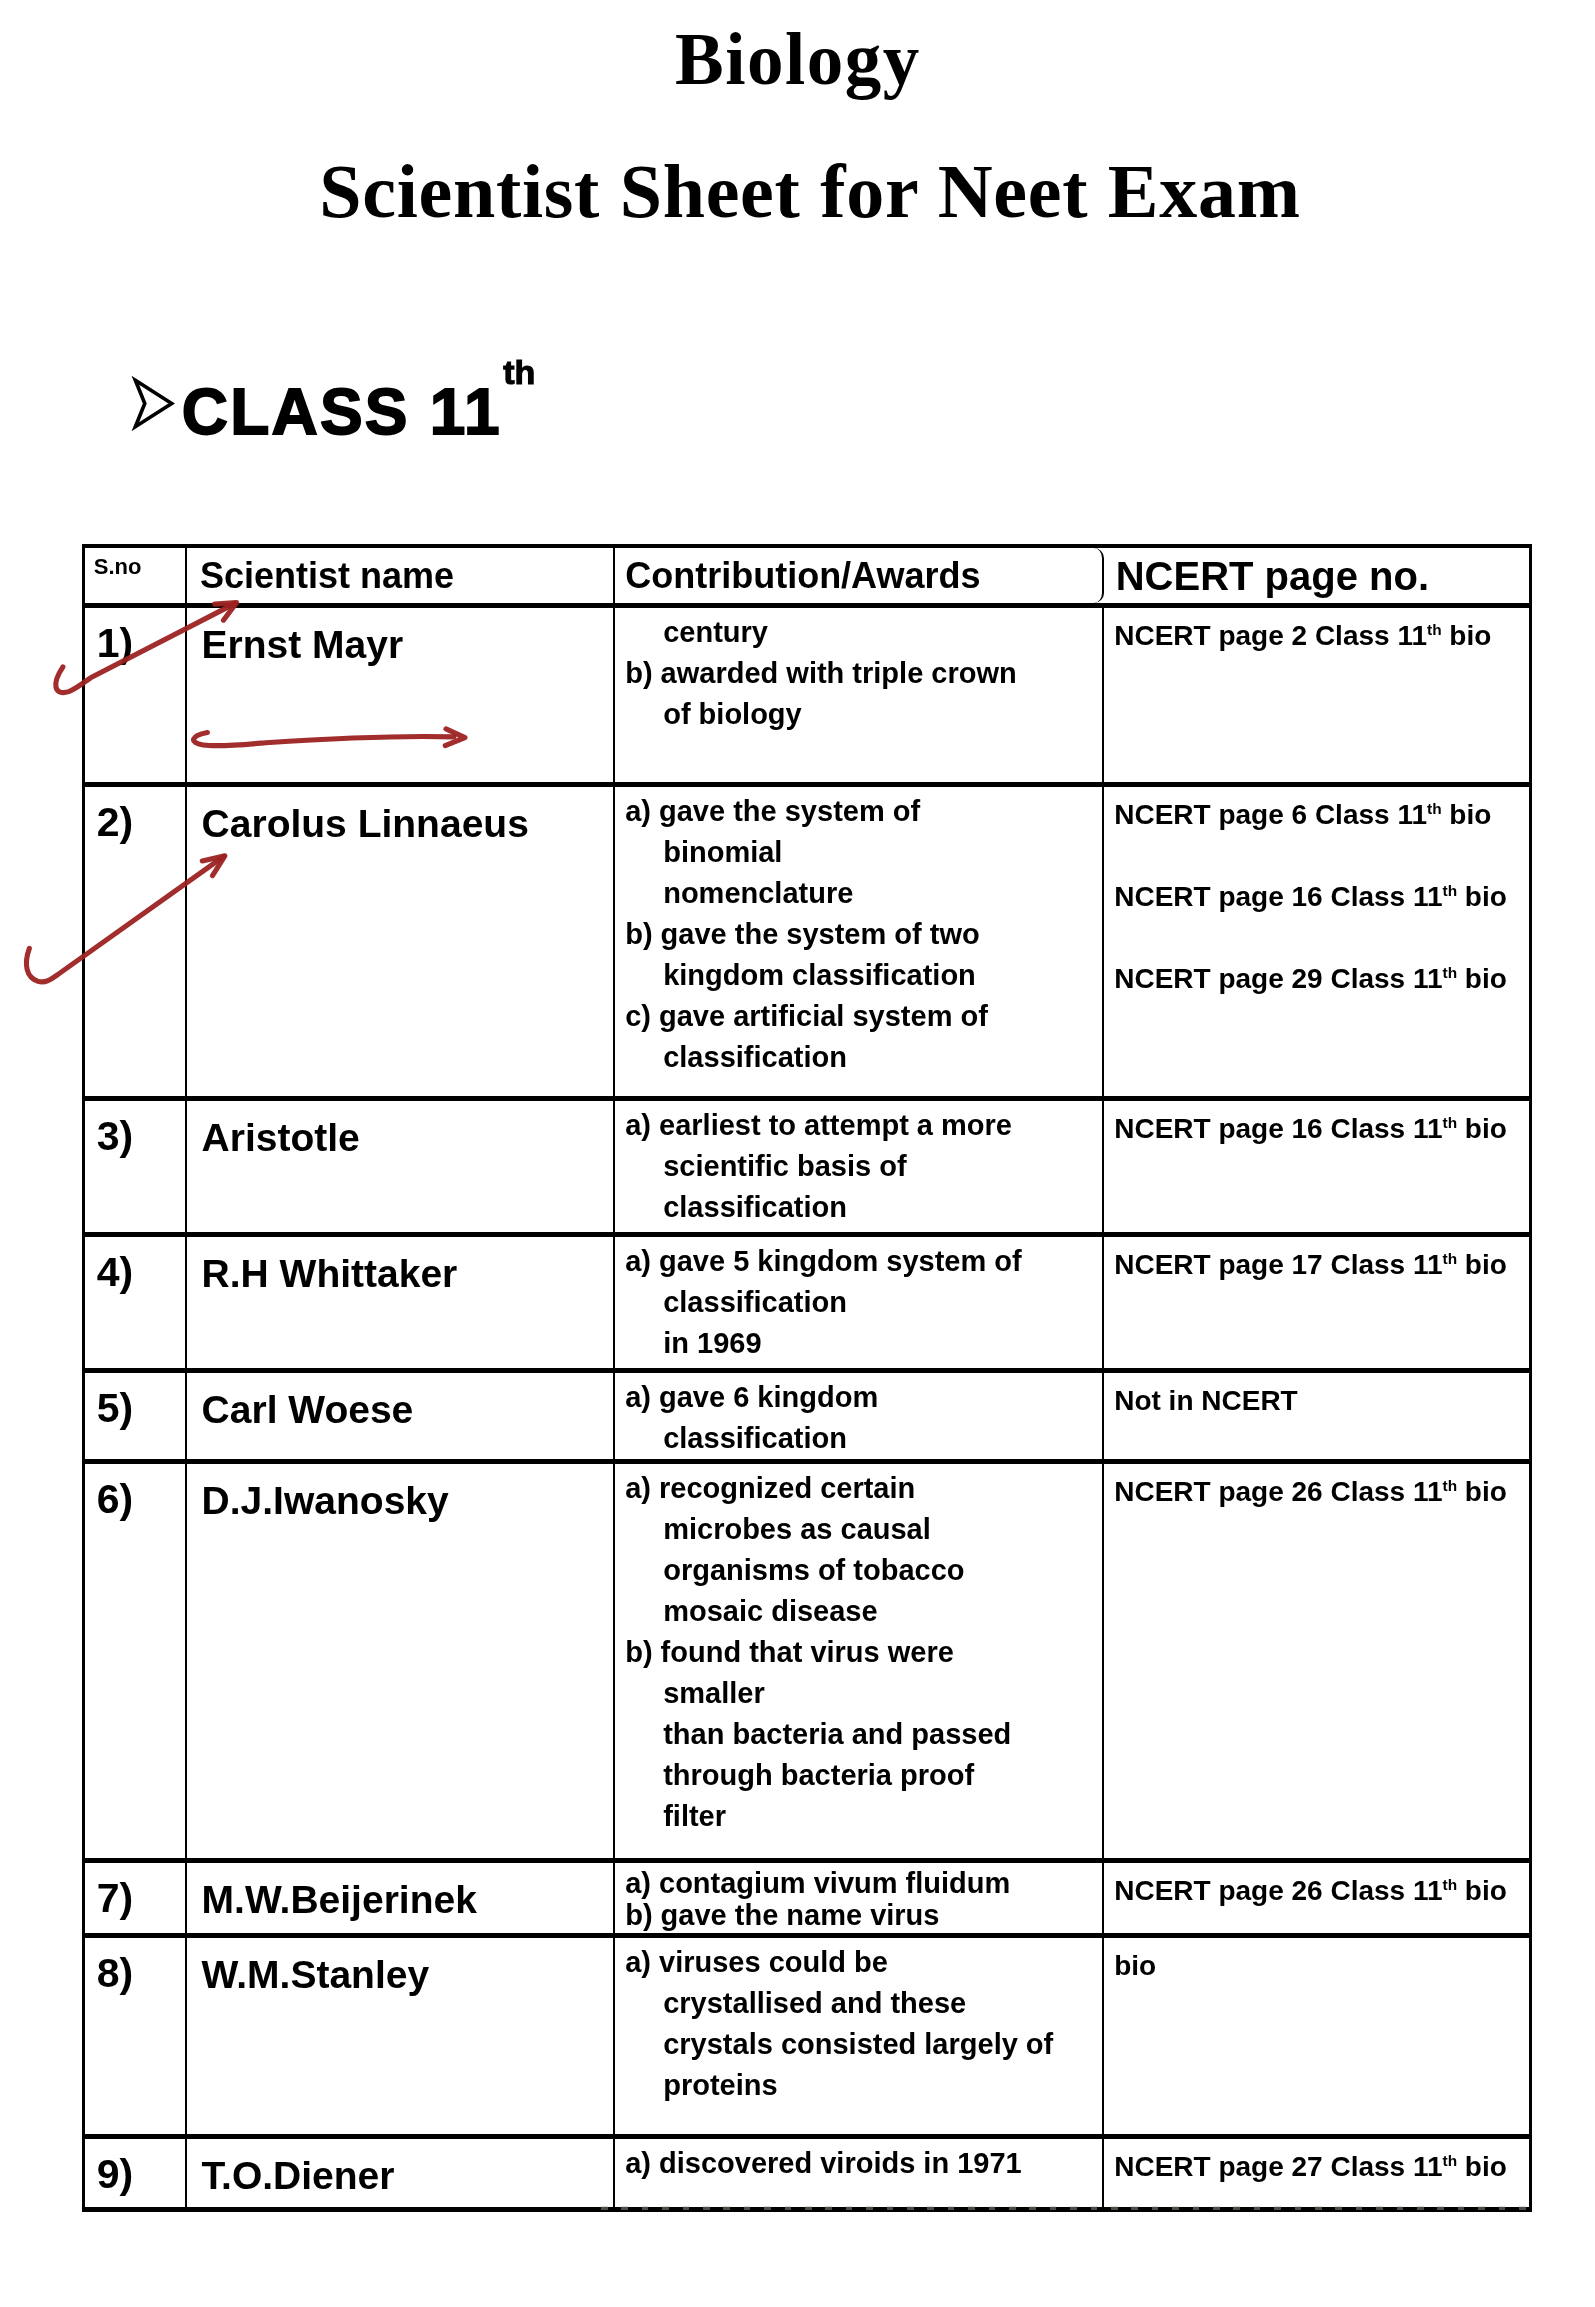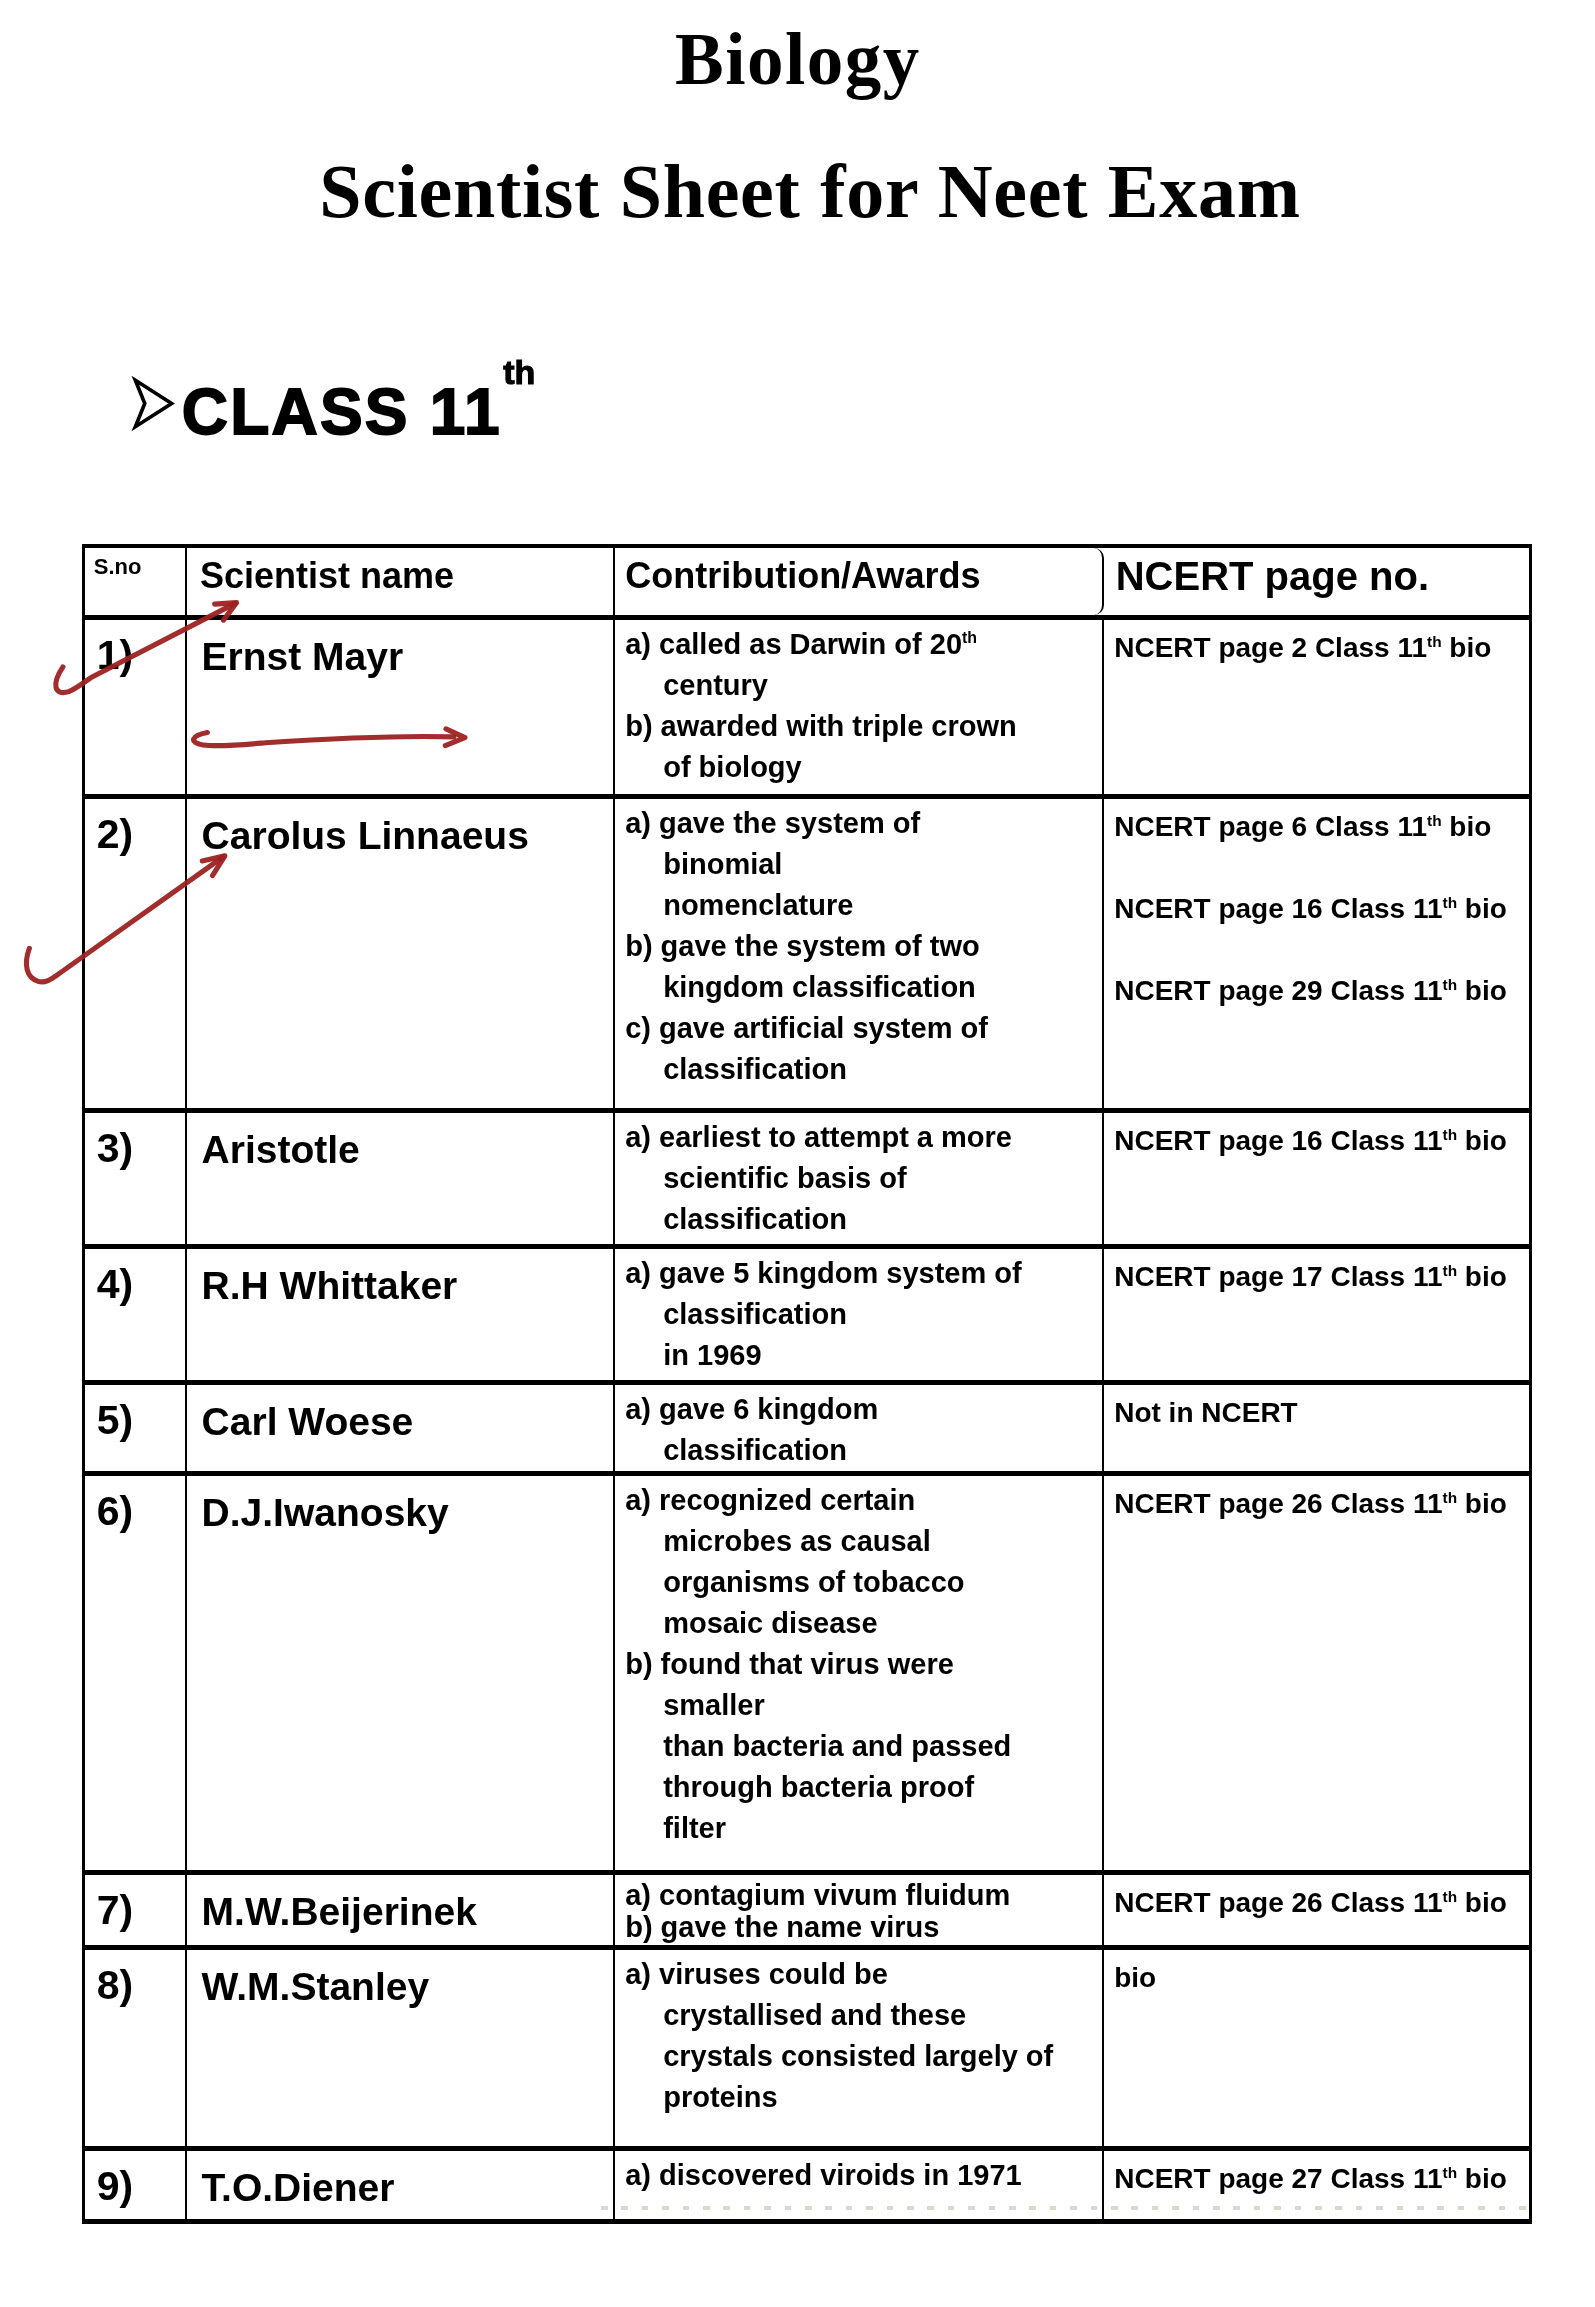--- a/index.html
+++ b/index.html
@@ -54,31 +54,30 @@
     <span class="bullet">
       <svg width="45" height="57" viewBox="0 0 62 78">
         <path d="M6,7 L56,39 L6,71 L19,39 Z" fill="#ffffff" stroke="#000000" stroke-width="5" stroke-linejoin="miter"></path>
       </svg>
     </span>
     <span class="heading-text">CLASS 11</span>
       <span class="heading-sup">th</span>
   </div>
 
   <div class="table" id="table">
-      <div class="row hdr" style="height:72px">
+      <div class="row hdr" style="height:60px">
         <div class="cell c0"><span>S.no</span></div>
         <div class="cell c1"><span>Scientist name</span></div>
         <div class="cell c2"><span>Contribution/Awards</span></div>
         <div class="cell c3"><span>NCERT page no.</span></div>
       </div>
       <div class="row" style="height:179px">
         <div class="cell c0"><span>1)</span></div>
         <div class="cell c1"><span>Ernst Mayr</span></div>
         <div class="cell c2">
-          <div class="cline" style="">a) called as Darwin of 20<sup>th</sup></div>
           <div class="cline ind" style="">century</div>
           <div class="cline" style="">b) awarded with triple crown</div>
           <div class="cline ind" style="">of biology</div>
         </div>
         <div class="cell c3">
           <div class="nline" style="">NCERT page 2 Class 11<sup>th</sup> bio</div>
         </div>
       </div>
       <div class="row" style="height:314px">
         <div class="cell c0"><span>2)</span></div>

